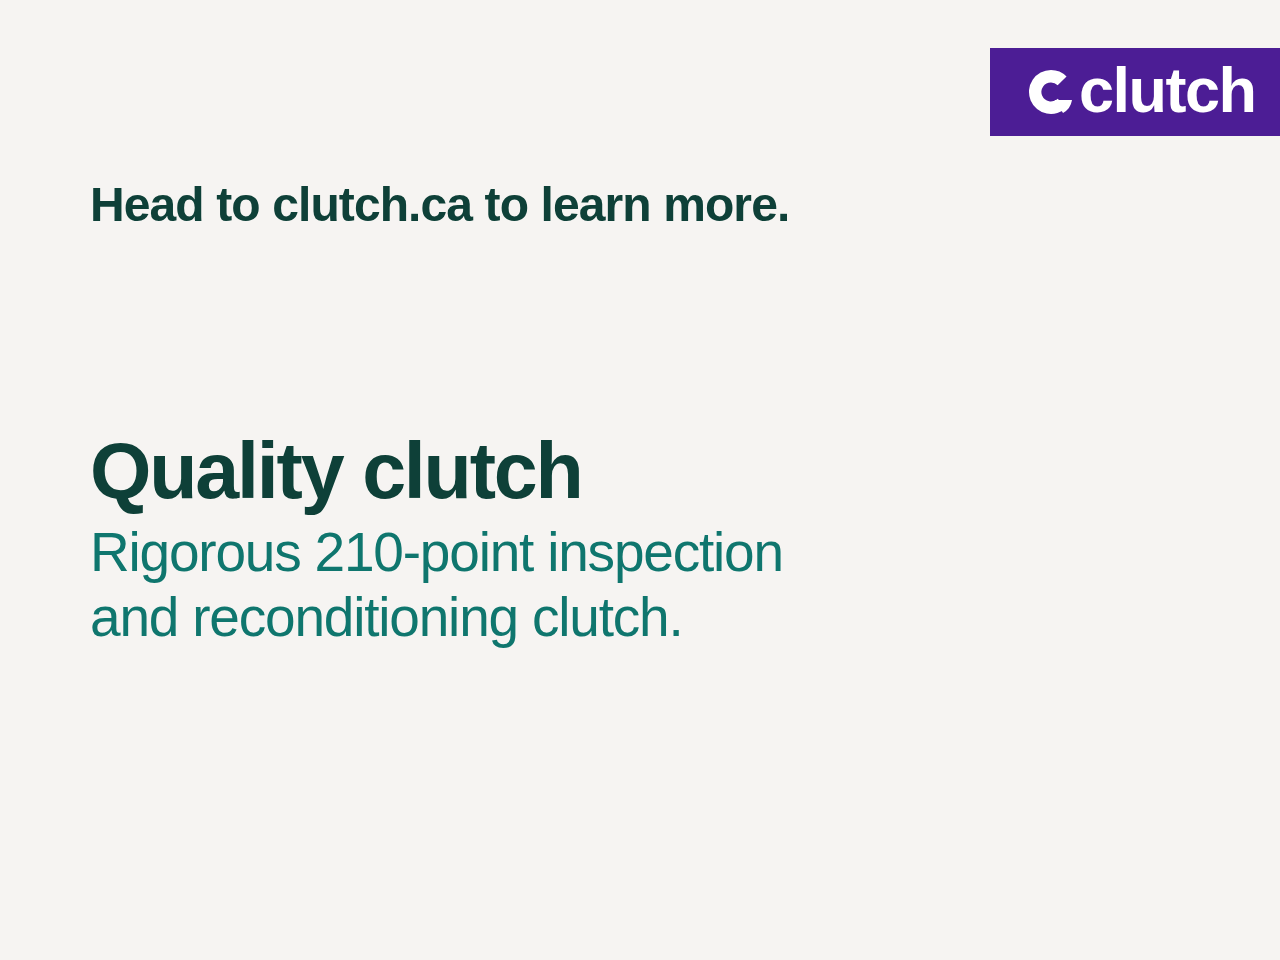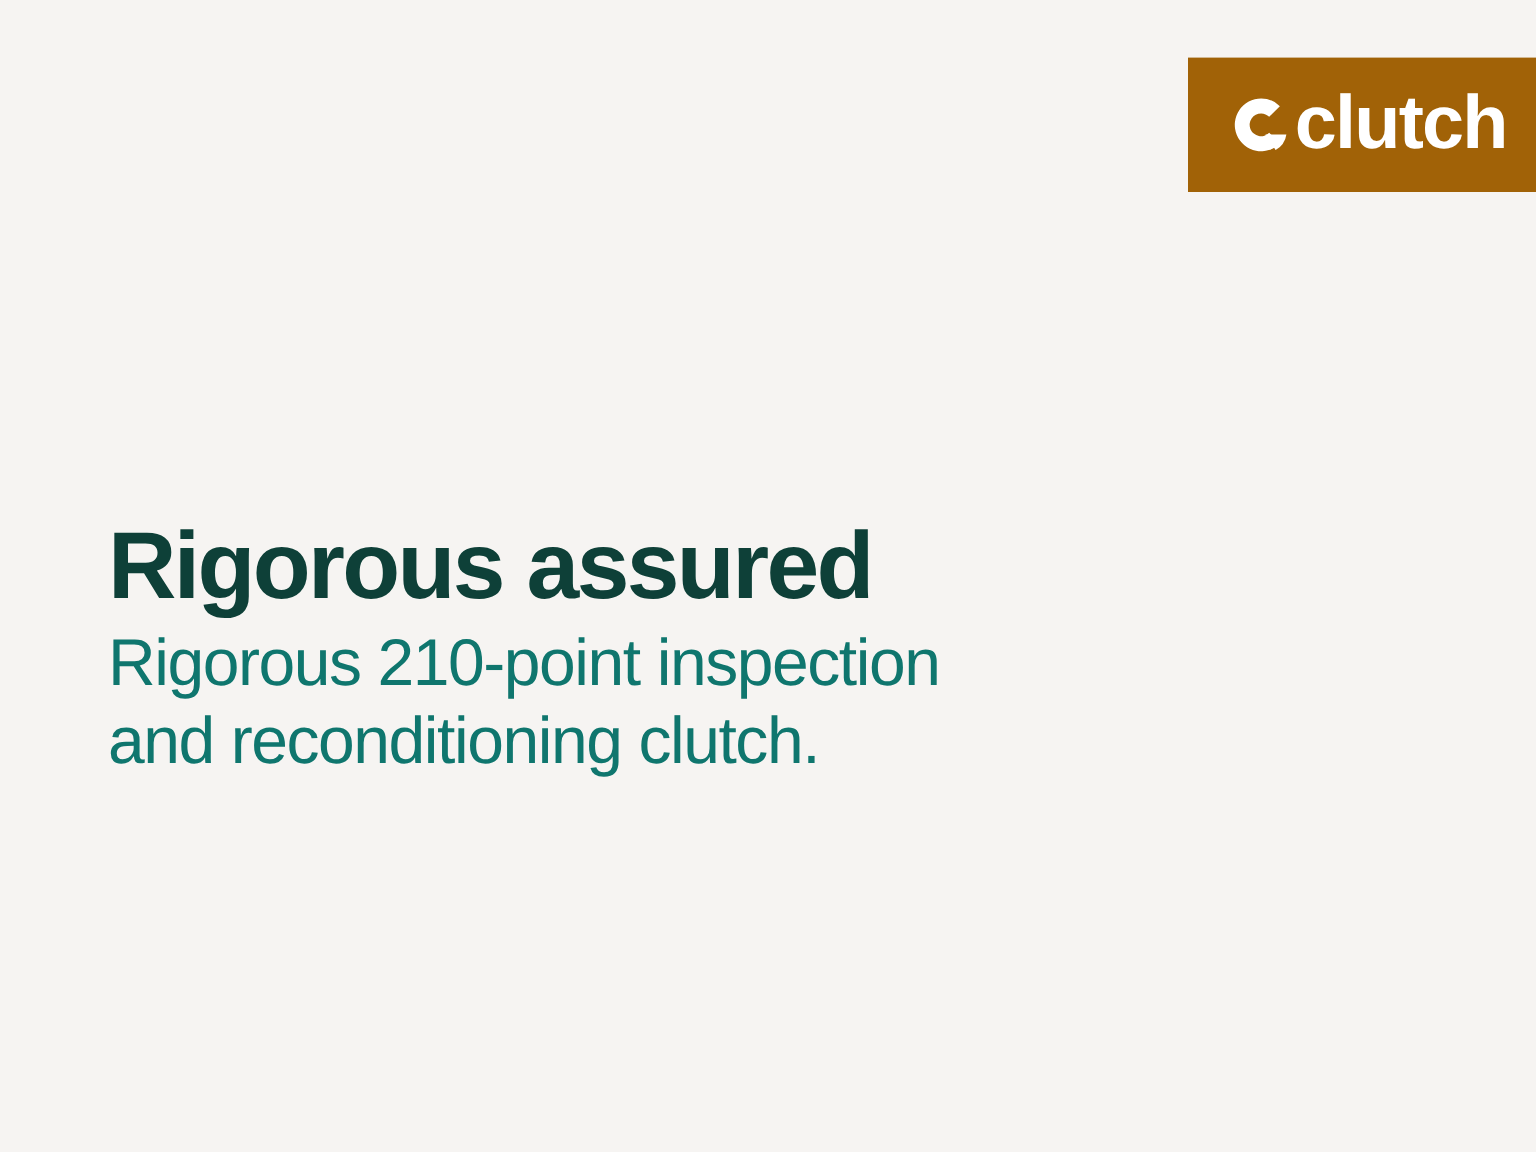--- a/index.html
+++ b/index.html
@@ -22,22 +22,22 @@
     height: 960px;
     background: #f6f4f2;
   }
 
   
   .logo-badge {
     position: absolute;
     top: 48px;
     left: 990px;
     width: 290px;   
-    height: 112px;
-    background: #a16207;
+    height: 88px;
+    background: #4c1d95;
     display: flex;
     align-items: center;
     overflow: hidden;
   }
   .logo-lockup {
     display: flex;
     align-items: center;
     margin-left: 36px;
   }
   .logo-mark {
@@ -110,22 +110,23 @@
       <svg class="logo-mark" viewBox="0 0 100 100" aria-hidden="true">
 
         <path fill="#ffffff" d="M50 6 A44 44 0 1 0 81.1 81.1 L63.3 63.3 A19 19 0 1 1 50 31 A19 19 0 0 1 63.3 36.7 L81.1 18.9 A44 44 0 0 0 50 6 Z"></path>
 
         <path fill="#ffffff" d="M57 66 L92 66 A36 36 0 0 1 74 92 Z"></path>
       </svg>
       <span class="logo-word">clutch</span>
     </div>
   </div>
 
+  <div class="tagline">Head to clutch.ca to learn more.</div>
 
   <div class="headline-block">
-    <h1 class="headline">Rigorous assured</h1>
+    <h1 class="headline">Quality clutch</h1>
     <p class="subline">
       <span class="subline-row">Rigorous 210-point inspection</span>
       <span class="subline-row">and reconditioning clutch.</span>
     </p>
   </div>
 
 </div>
 
 </body></html>

